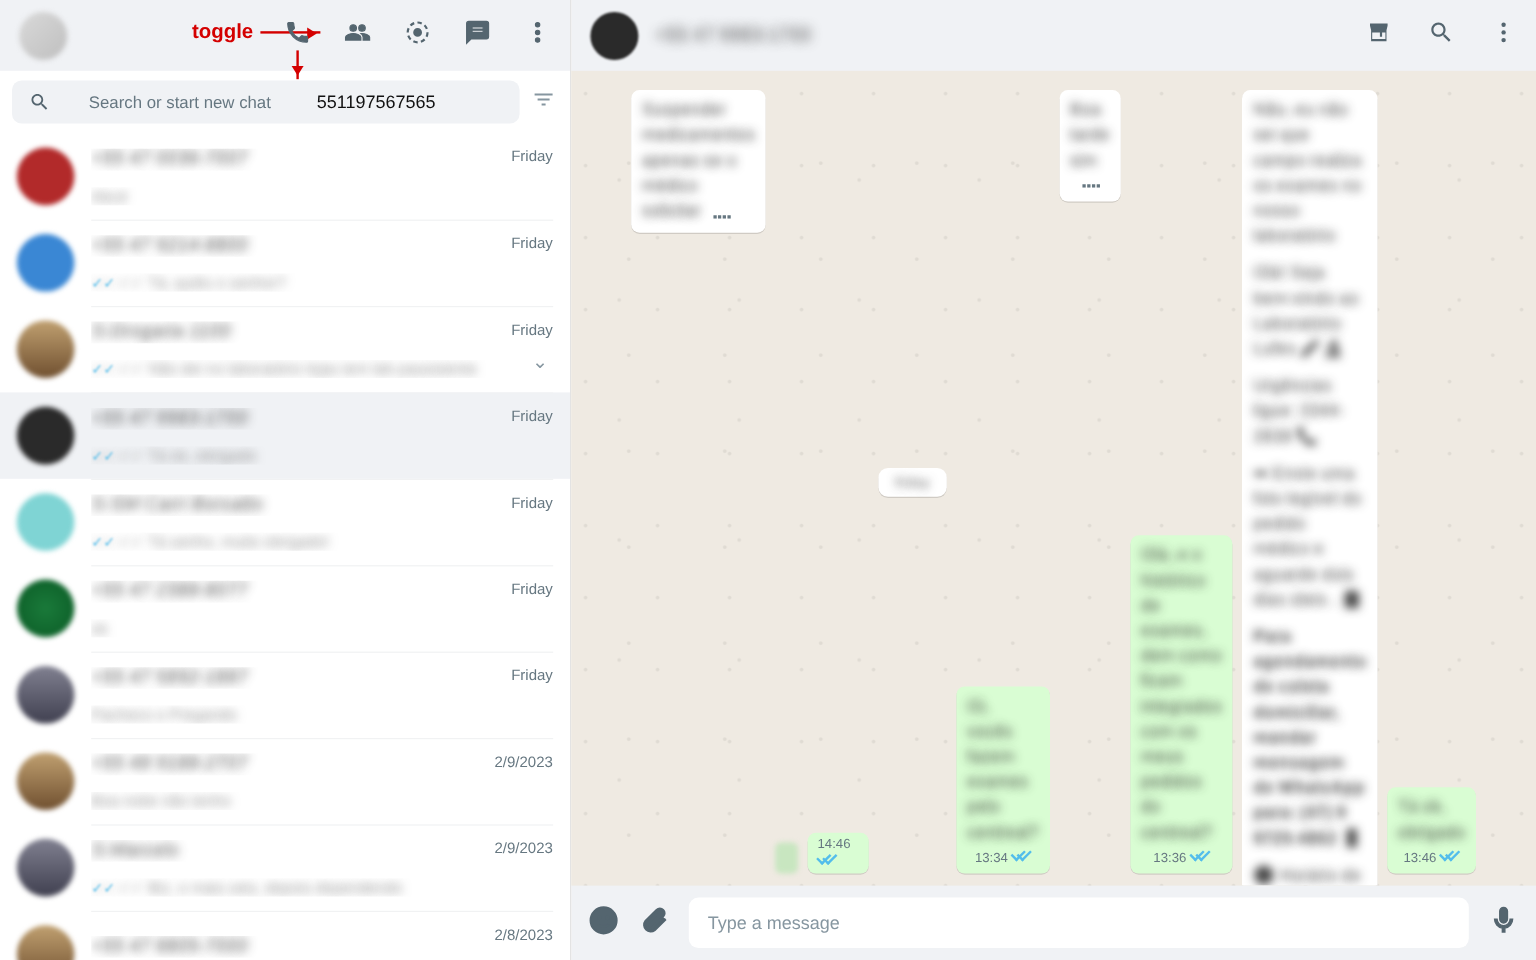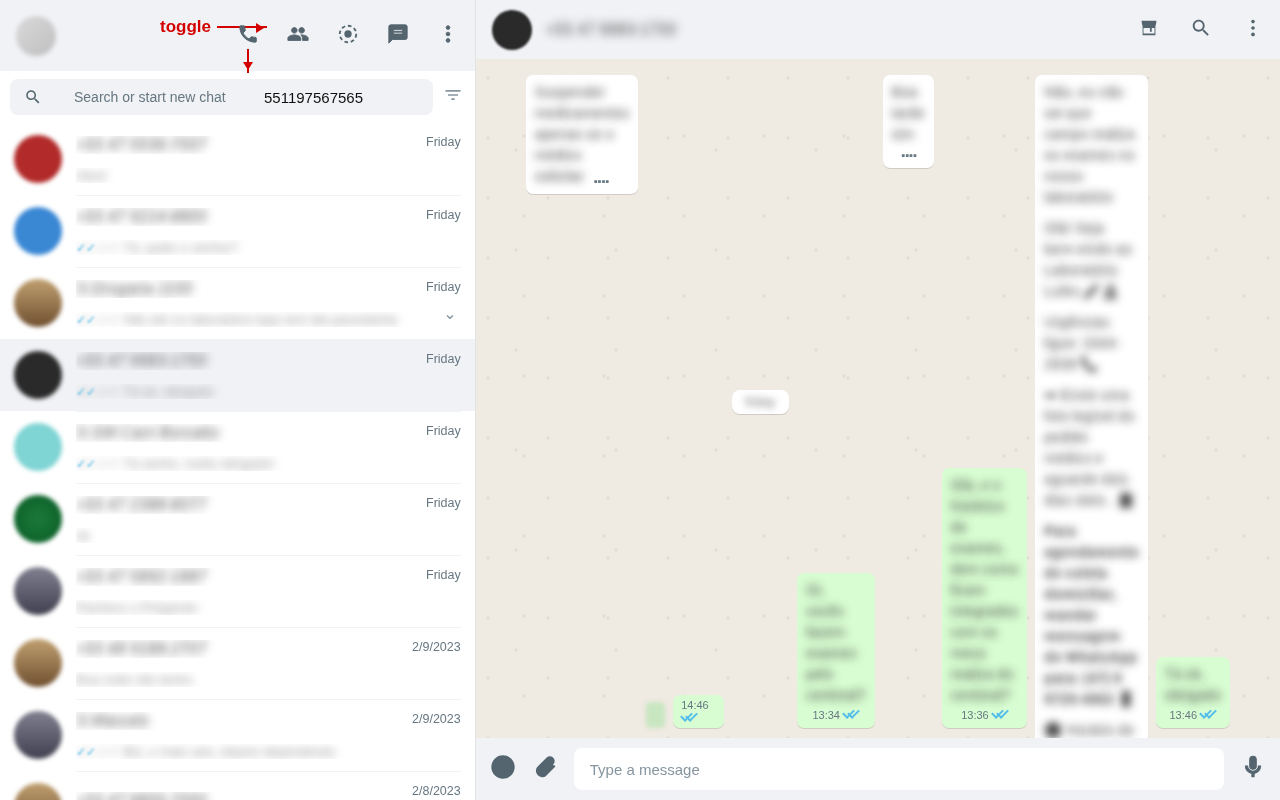--- a/index.html
+++ b/index.html
@@ -1,20 +1,20 @@
 <!DOCTYPE html>
 <html><head>
 <meta charset="utf-8">
 <style>
   * { box-sizing: border-box; margin: 0; padding: 0; }
   body { width: 1280px; height: 800px; overflow: hidden; font-family: -apple-system, "Segoe UI", Helvetica, Arial, sans-serif; background: #fff; }
   .app { display: flex; width: 100%; height: 100%; }
   
   .left { width: 513px; display: flex; flex-direction: column; border-right: 1px solid #e3e3e3; }
-  .left-header { height: 71px; background: #f0f2f5; display: flex; align-items: center; padding: 0 16px; position: relative; }
+  .left-header { height: 59px; background: #f0f2f5; display: flex; align-items: center; padding: 0 16px; position: relative; }
   .avatar { border-radius: 50%; background: linear-gradient(135deg,#d9d9d9,#bfbfbf); filter: blur(2px); }
   .left-header .avatar { width: 40px; height: 40px; }
   .left-header .spacer { flex: 1; }
   .annot { position: absolute; left: 160px; top: 17px; display: flex; align-items: center; color: #d40000; font-weight: 700; font-size: 17px; pointer-events: none; }
   .annot .arrow-h { width: 50px; height: 1px; border-top: 2px solid #d40000; position: relative; margin-left: 6px; }
   .annot .arrow-h::after { content: ""; position: absolute; right: -2px; top: -5px; border: 5px solid transparent; border-left: 8px solid #d40000; }
   .header-icons { display: flex; align-items: center; gap: 28px; color: #54656f; position: relative; }
   .header-icons svg { width: 22px; height: 22px; stroke: #54656f; }
   .call-wrap { position: relative; }
   .call-wrap .arrow-v { position: absolute; left: 10px; top: 26px; width: 2px; height: 24px; background: #d40000; }
@@ -262,21 +262,21 @@
           <div class="thumb"></div>
           <div class="info">14:46 <span class="dbl-check"></span></div>
         </div>
         <div class="date-pill">friday</div>
         <div class="bubble out">
           <div class="blur-text">Oi, vocês fazem exames pelo centreal?</div>
           <div class="ts-only">13:34 <span class="dbl-check"></span></div>
         </div>
         <div class="bubble in"><span class="blur-text">Boa tarde sim</span><span class="ts">▪▪▪▪</span></div>
         <div class="bubble out">
-          <div class="blur-text">Olá, e o histórico de exames, dem como ficam integrados com os meus realiza do centreal?</div>
+          <div class="blur-text">Olá, e o histórico de exames, dem como ficam integrados com os meus pedidos do centreal?</div>
           <div class="ts-only">13:36 <span class="dbl-check"></span></div>
         </div>
         <div class="bubble in big-in">
           <div class="blur-text">Não, eu não sei que campo realiza os exames no nosso laboratório</div>
           <div style="height:10px"></div>
           <div class="blur-text">Olá! Seja bem-vindo ao Laboratório Lufes 🧪🔬</div>
           <div style="height:10px"></div>
           <div class="blur-text">Urgências ligue: 3344-2838 📞</div>
           <div style="height:10px"></div>
           <div class="blur-text">➡ Envie uma foto legível do pedido médico e aguarde dois dias úteis . 📋</div>

